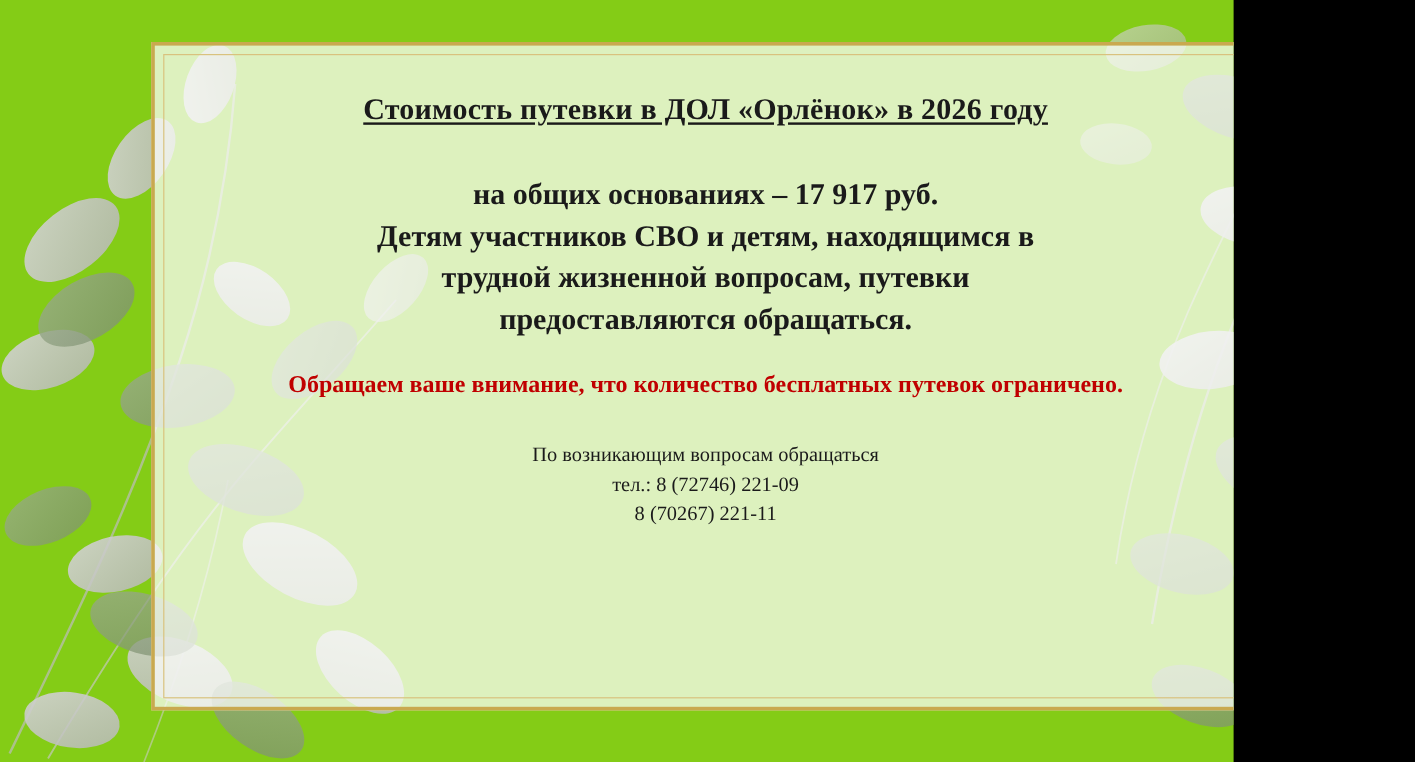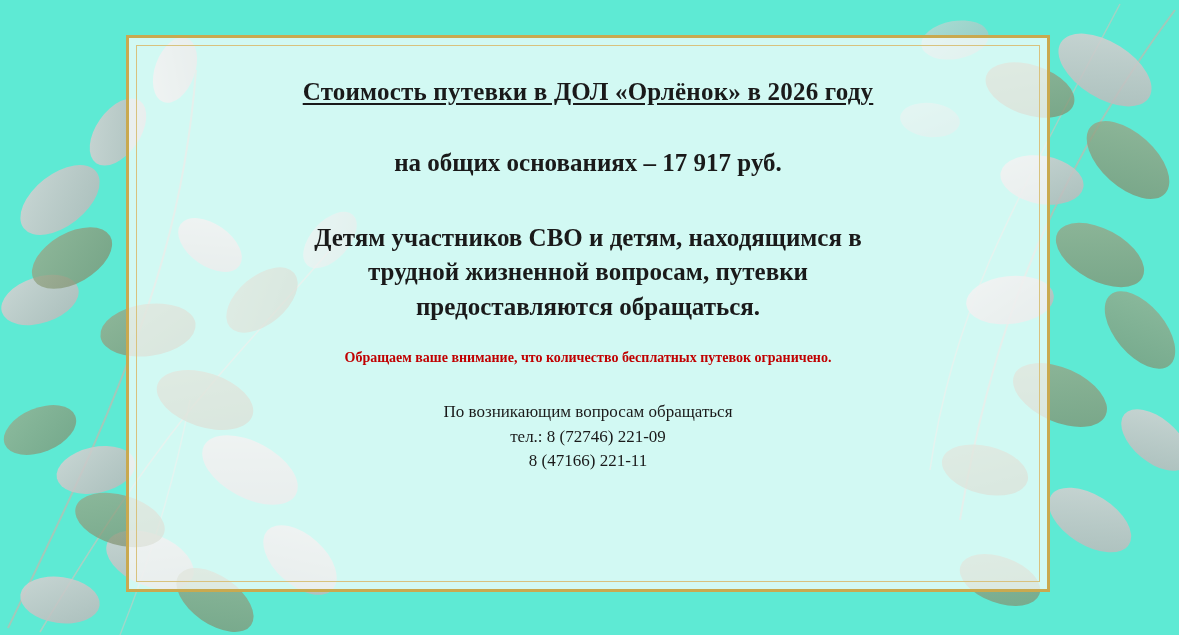--- a/index.html
+++ b/index.html
@@ -2,23 +2,23 @@
 <html lang="ru"><head>
 <meta charset="utf-8">
 <style>
   html, body {
     margin: 0;
     padding: 0;
     background: #000;
   }
   .slide {
     position: relative;
-    width: 1179px;
+    width: 1028px;
     height: 635px;
-    background: #5eead4;
+    background: #84cc16;
     overflow: hidden;
     font-family: "Liberation Serif", serif;
   }
 
   
   .deco {
     position: absolute;
     top: 0;
     left: 0;
     width: 1179px;
@@ -68,29 +68,28 @@
   }
 
   .block-fee {
     margin-top: 40px;
     font-size: 25px;
     font-weight: bold;
     line-height: 1.38;
   }
 
   .block-free {
-    margin-top: 40px;
     font-size: 25px;
     font-weight: bold;
     line-height: 1.38;
   }
 
   .note {
     margin-top: 26px;
-    font-size: 14px;
+    font-size: 20px;
     font-weight: bold;
     color: #c00000;
   }
 
   .contacts {
     margin-top: 34px;
     font-size: 17px;
     font-weight: normal;
     line-height: 1.45;
     color: #1a1a1a;
@@ -178,17 +177,17 @@
       <div>Детям участников СВО и детям, находящимся в</div>
       <div>трудной жизненной вопросам, путевки</div>
       <div>предоставляются обращаться.</div>
     </div>
 
     <div class="note">Обращаем ваше внимание, что количество бесплатных путевок  ограничено.</div>
 
     <div class="contacts">
       <div>По возникающим вопросам обращаться</div>
       <div>тел.: 8 (72746) 221-09</div>
-      <div>8 (47166) 221-11</div>
+      <div>8 (70267) 221-11</div>
     </div>
 
   </div>
 </div>
 
 </body></html>

